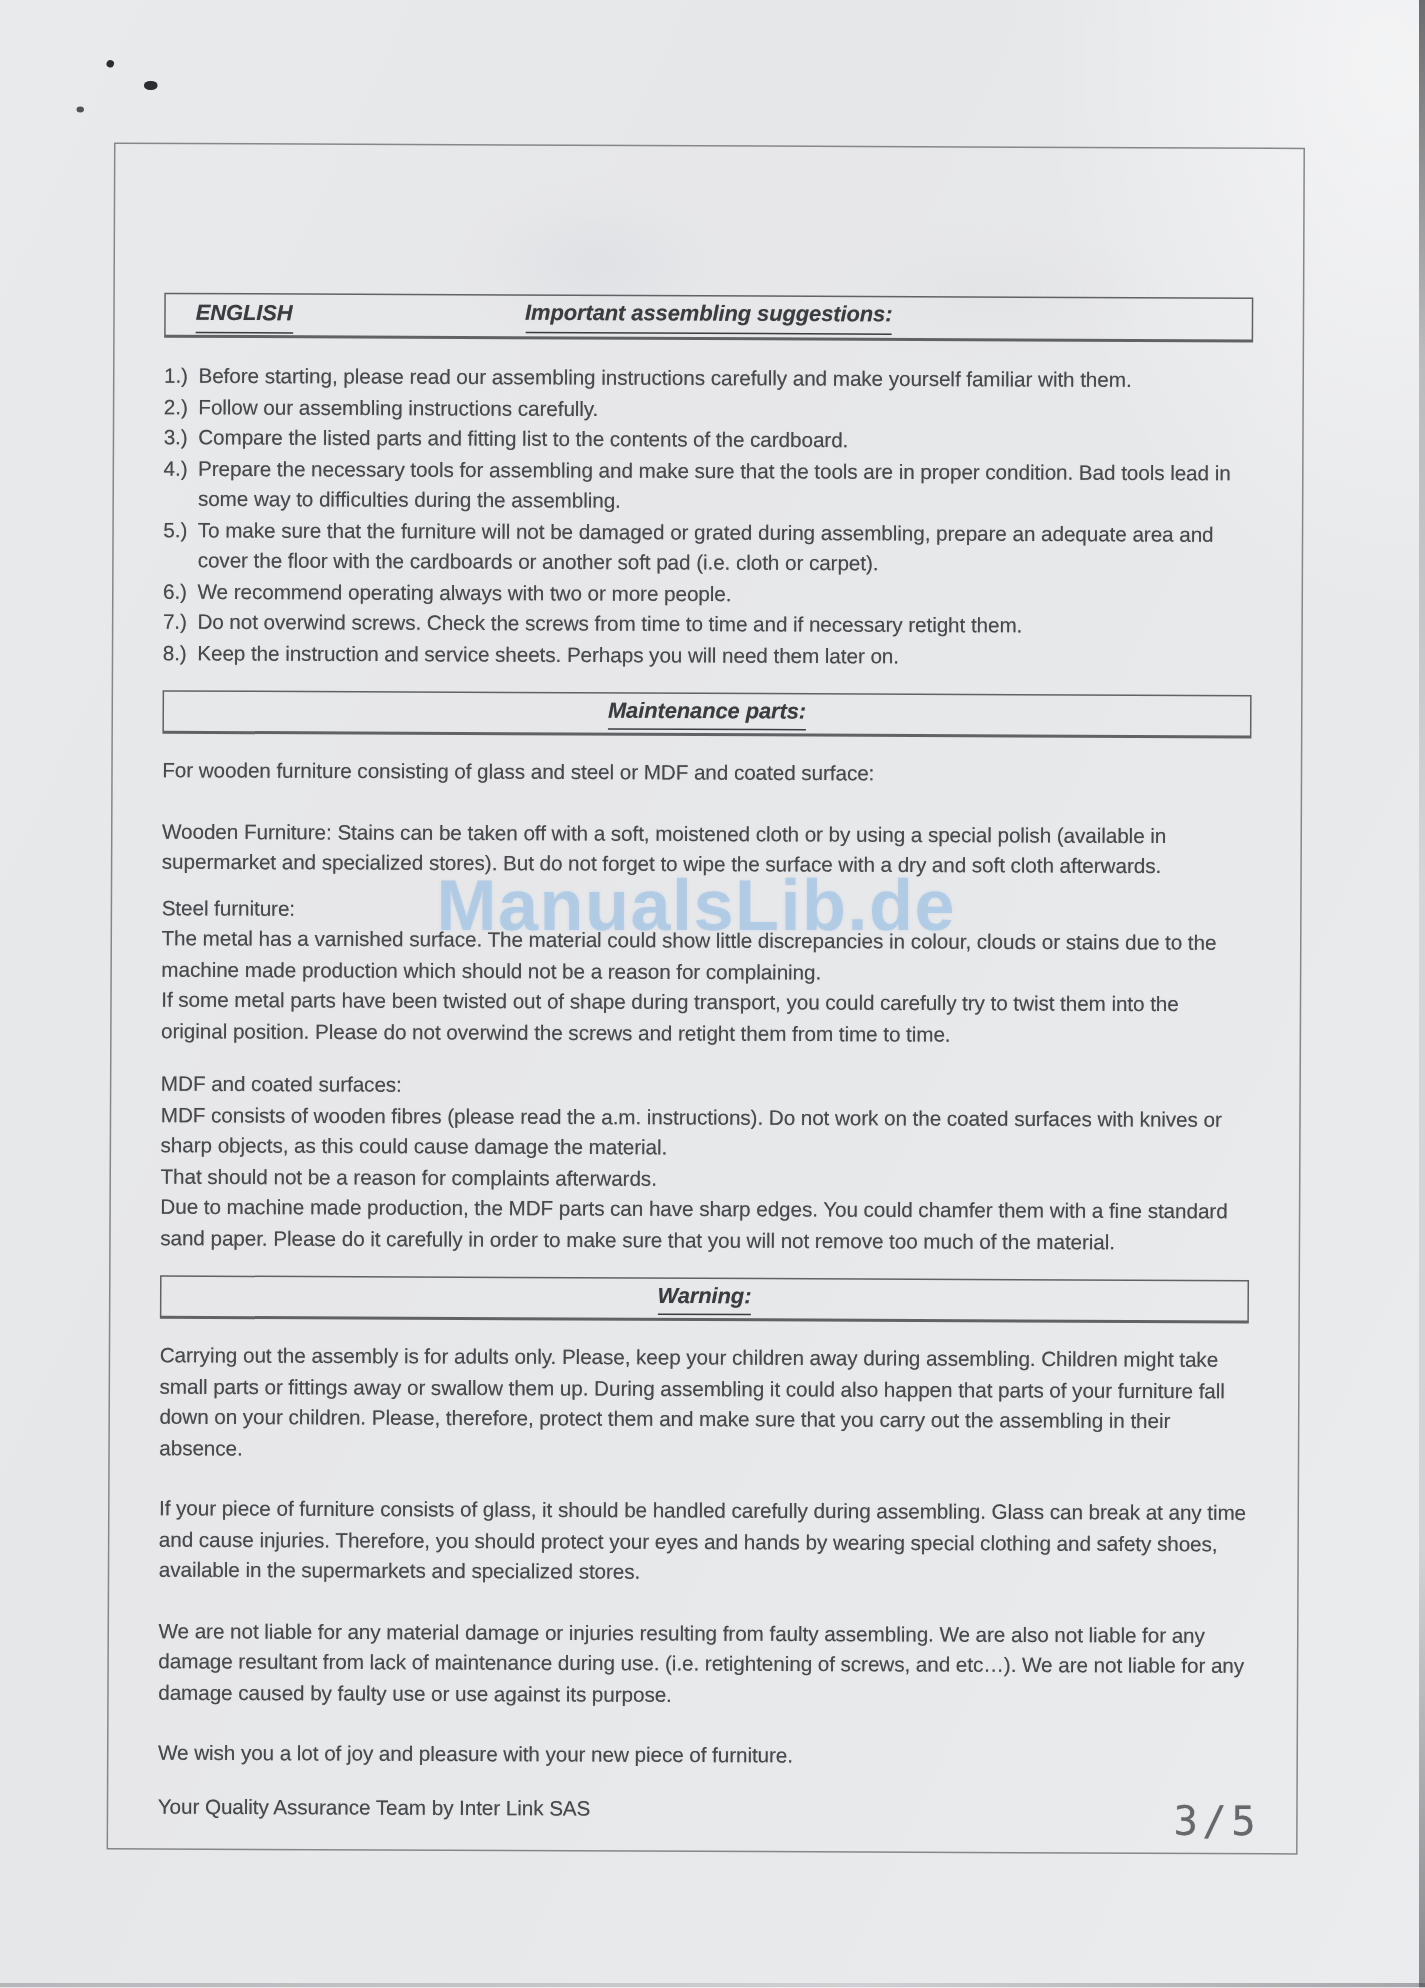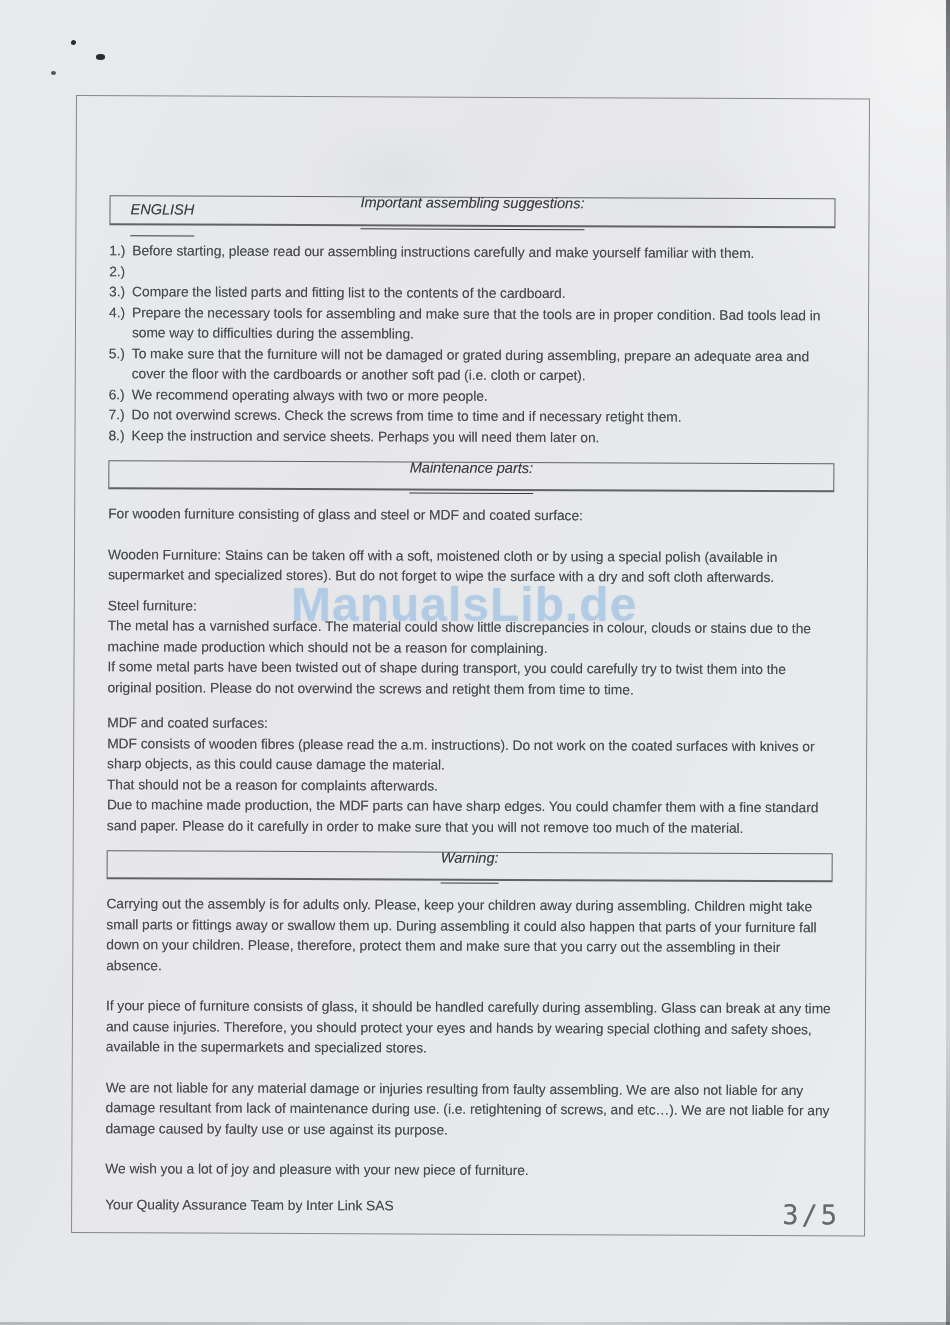--- a/index.html
+++ b/index.html
@@ -41,22 +41,22 @@
     padding:0 33px;
     font-size:13.8px;line-height:20.5px;letter-spacing:-.05px;
     color:#47494c;
     text-shadow:0 0 .5px rgba(71,73,76,.5);
   }
   .title-box{
     margin-top:99px;height:27px;position:relative;
     border:1px solid #606265;border-bottom-width:2px;
     display:flex;align-items:center;justify-content:center;
   }
-  .hdr{font-weight:normal;font-style:italic;font-size:14.6px;color:#3a3c3f;
-    display:inline-block;border-bottom:1.6px solid #3a3c3f;padding-bottom:15px;}
+  .hdr{font-weight:bold;font-style:italic;font-size:14.6px;color:#3a3c3f;
+    display:inline-block;border-bottom:1.6px solid #3a3c3f;padding-bottom:1px;}
   .lang{position:absolute;left:20px;top:3px;}
   .sec-box{
     height:26px;position:relative;
     border:1px solid #606265;border-bottom-width:2px;
     display:flex;align-items:center;justify-content:center;
   }
   .list{margin-top:16px;}
   .li{display:flex;}
   .num{flex:0 0 23px;}
   .p{margin:0;}
@@ -96,20 +96,21 @@
       <span class="hdr">Important assembling suggestions:</span>
     </div>
 
     <div class="list">
       <div class="li">
           <span class="num">1.)</span>
           <span>Before starting, please read our assembling instructions carefully and make yourself familiar with them.</span>
         </div>
       <div class="li">
           <span class="num">2.)</span>
+          <span>Follow our assembling instructions carefully.</span>
         </div>
       <div class="li">
           <span class="num">3.)</span>
           <span>Compare the listed parts and fitting list to the contents of the cardboard.</span>
         </div>
       <div class="li">
           <span class="num">4.)</span>
           <span>Prepare the necessary tools for assembling and make sure that the tools are in proper condition. Bad tools lead in some way to difficulties during the assembling.</span>
         </div>
       <div class="li">

